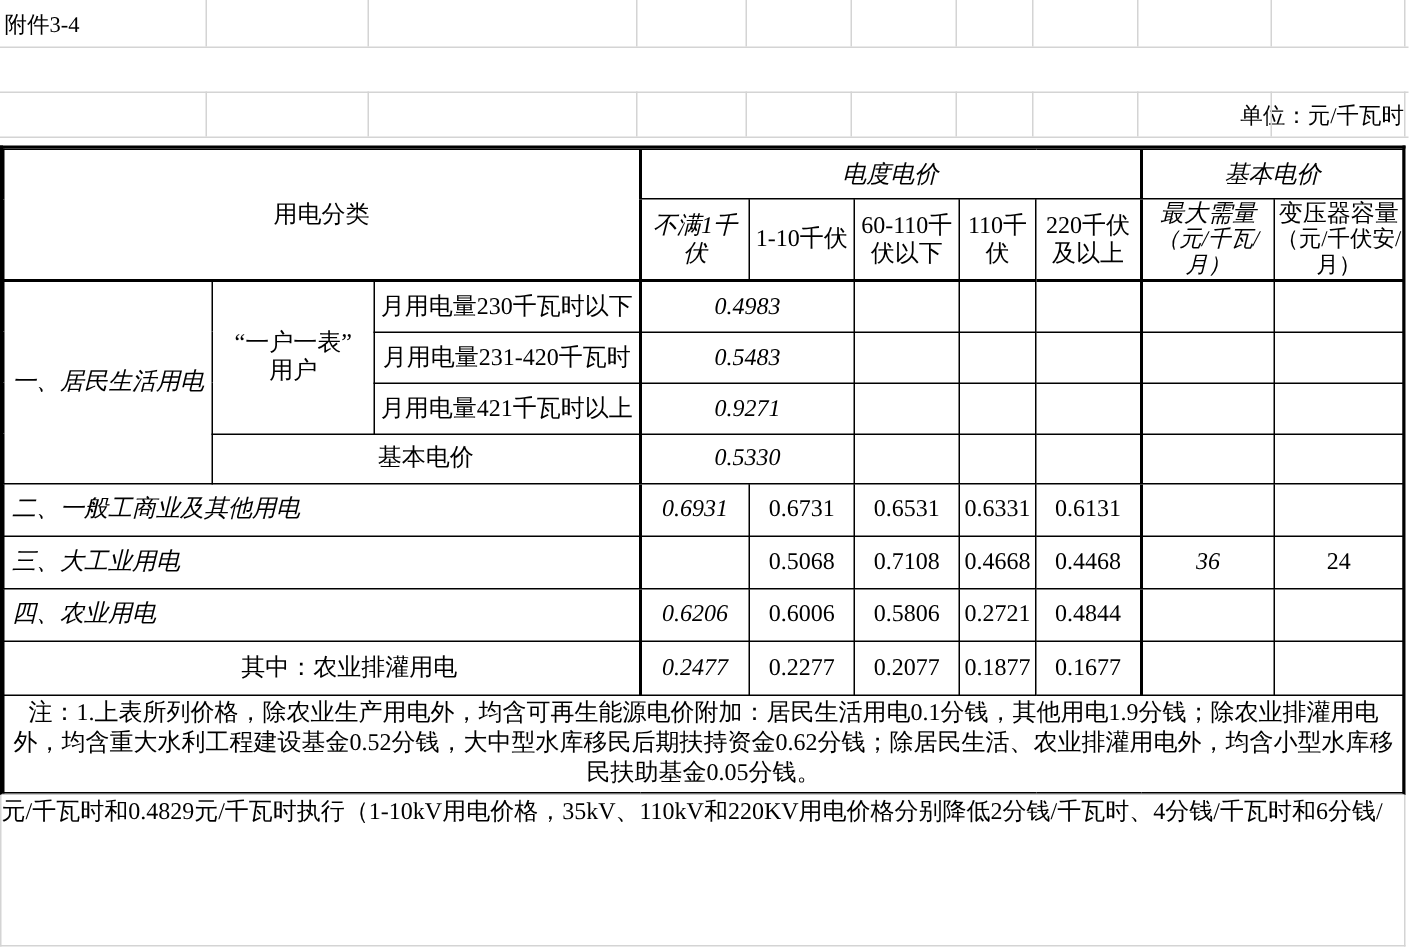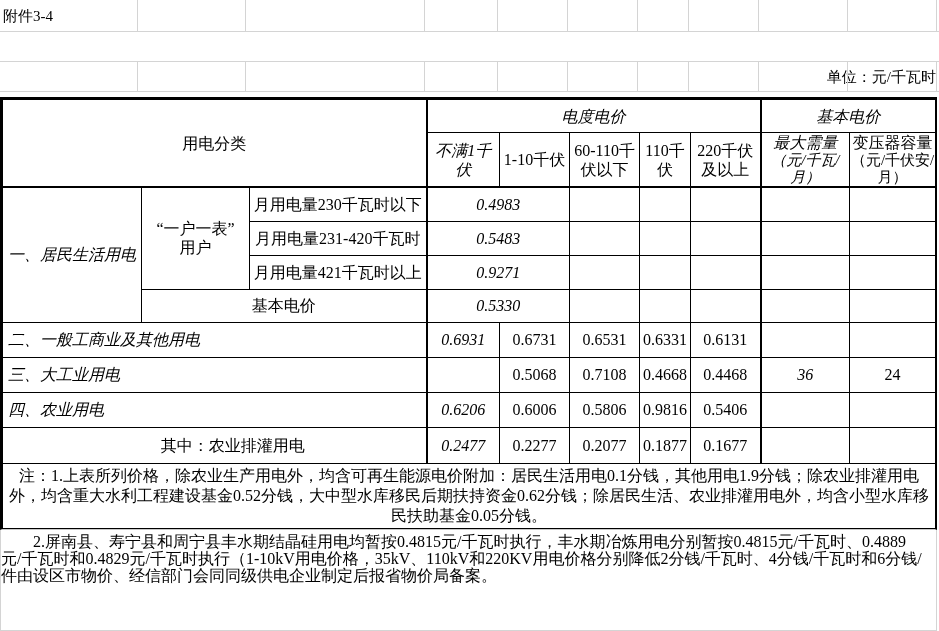--- a/index.html
+++ b/index.html
@@ -169,22 +169,22 @@
       <td>0.4668</td>
       <td>0.4468</td>
       <td class="bl2">36</td>
       <td>24</td>
     </tr>
     <tr style="height:35px">
       <td colspan="3" class="lbl">四、农业用电</td>
       <td class="bl2">0.6206</td>
       <td>0.6006</td>
       <td>0.5806</td>
-      <td>0.9816</td>
-      <td>0.5406</td>
+      <td>0.2721</td>
+      <td>0.4844</td>
       <td class="bl2"></td>
       <td></td>
     </tr>
     <tr style="height:36px">
       <td colspan="3" class="lbl-indent">其中：农业排灌用电</td>
       <td class="bl2">0.2477</td>
       <td>0.2277</td>
       <td>0.2077</td>
       <td>0.1877</td>
       <td>0.1677</td>
@@ -197,18 +197,16 @@
         <div class="n1line">注：1.上表所列价格，除农业生产用电外，均含可再生能源电价附加：居民生活用电0.1分钱，其他用电1.9分钱；除农业排灌用电</div>
         <div class="n1line">外，均含重大水利工程建设基金0.52分钱，大中型水库移民后期扶持资金0.62分钱；除居民生活、农业排灌用电外，均含小型水库移</div>
         <div class="n1line">民扶助基金0.05分钱。</div>
       </td>
     </tr>
   </tbody>
       </table>
   </div>
 
   <div class="note2">
-    <div class="n2line">　　2.屏南县、寿宁县和周宁县丰水期结晶硅用电均暂按0.4815元/千瓦时执行，丰水期冶炼用电分别暂按0.4815元/千瓦时、0.4889</div>
     <div class="n2line">元/千瓦时和0.4829元/千瓦时执行（1-10kV用电价格，35kV、110kV和220KV用电价格分别降低2分钱/千瓦时、4分钱/千瓦时和6分钱/</div>
-    <div class="n2line">件由设区市物价、经信部门会同同级供电企业制定后报省物价局备案。</div>
   </div>
 
 </div>
 
 </body></html>

